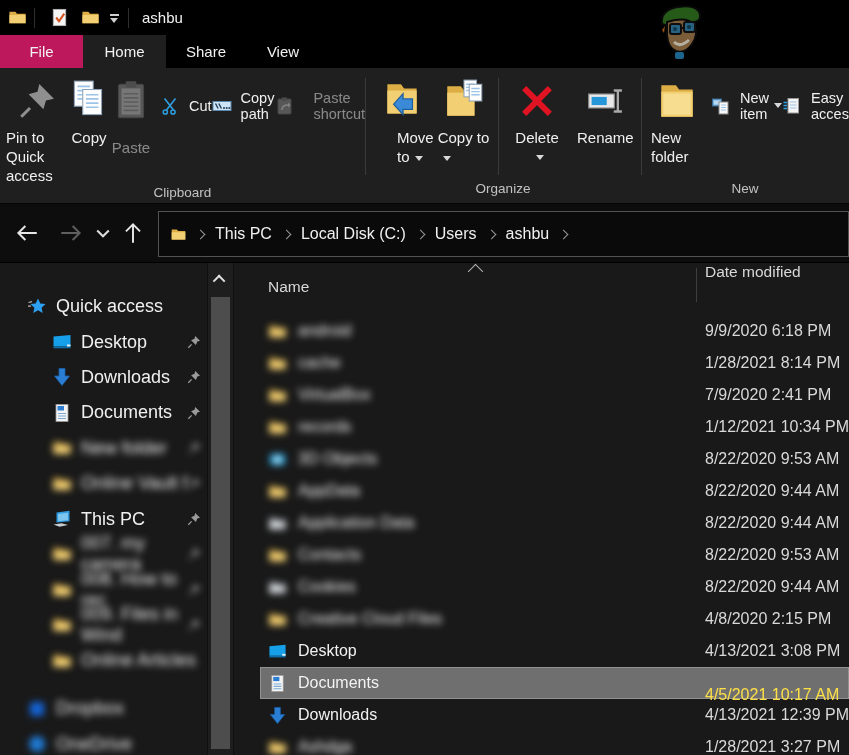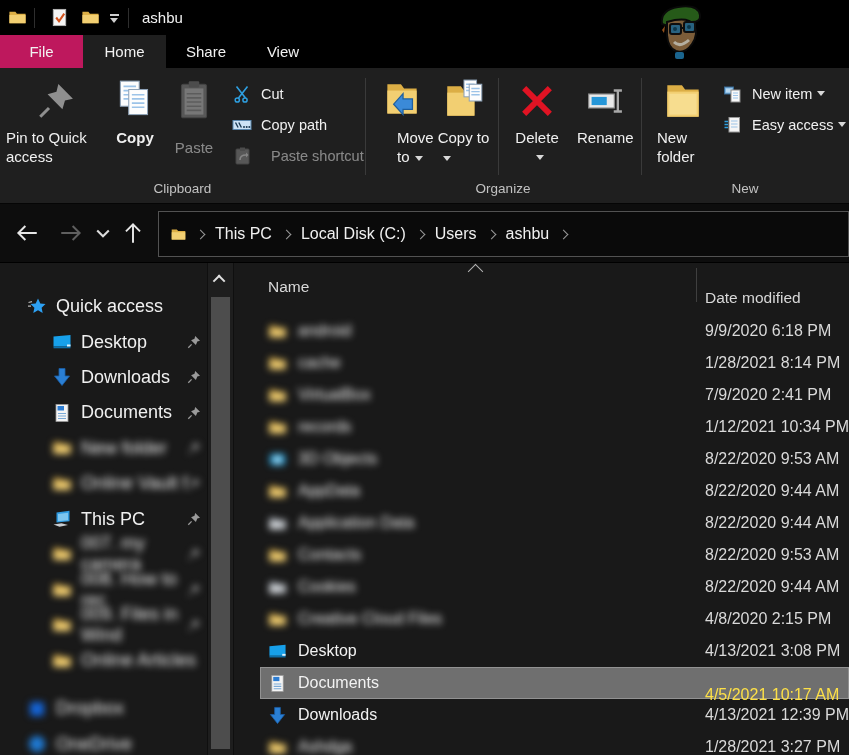--- a/index.html
+++ b/index.html
@@ -35,21 +35,21 @@
 
   
   .ribbon { height:136px; background:#1f1f1f; position:relative; display:flex; border-bottom:1px solid #050505; }
   .vsep { position:absolute; top:10px; bottom:28px; width:1px; background:#3a3a3a; }
   .rgroup { display:flex; flex-direction:column; position:relative; }
   .rgroup-body { flex:1; display:flex; align-items:flex-start; }
   .rgroup-label { height:22px; text-align:center; font-size:13.5px; color:#c2c2c2; }
   .bigbtn { display:flex; flex-direction:column; align-items:center; padding-top:10px; }
   .bigicon { width:42px; height:46px; display:flex; align-items:center; justify-content:center; }
   .biglabel { margin-top:4px; font-size:15px; line-height:19px; color:#f0f0f0; text-align:left; }
-  .smallcol { display:flex; flex-direction:column; margin-top:10px; }
+  .smallcol { display:flex; flex-direction:row; margin-top:22px;align-items:center; }
   .smallbtn { display:flex; align-items:center; height:31px; font-size:14.5px; color:#f0f0f0; }
   .smallbtn .icn { width:20px; height:20px; margin-right:9px; flex:none; }
   .dim { opacity:.5;gap:10px; }
   .caret { display:inline-block; width:0; height:0; border-left:4px solid transparent;
     border-right:4px solid transparent; border-top:5px solid #d8d8d8; margin-left:5px; vertical-align:middle; }
   .caret-row { margin-top:1px; text-align:center; }
 
   
   .navbar { height:59px; background:#0d0d0d; position:relative; display:flex; align-items:center; border-bottom:1px solid #000; }
   .nav-btn { width:26px; height:26px; display:flex; align-items:center; justify-content:center; }
@@ -73,21 +73,21 @@
   .gap-before { margin-top:13px; }
 
   .scrollcol { width:27px; flex:none; background:#1e1e1e; border-left:1px solid #0f0f0f; border-right:1px solid #0f0f0f; position:relative; }
   .scroll-btn { height:32px; display:flex; align-items:center; justify-content:center; }
   .chev-up { width:9px; height:9px; border-left:2px solid #e0e0e0; border-top:2px solid #e0e0e0; transform:rotate(45deg) translateY(2px); }
   .scroll-thumb { position:absolute; left:3px; right:3px; top:34px; bottom:6px; background:#4d4d4d; }
 
   .listarea { flex:1; position:relative; overflow:hidden; }
   .list-header { height:52px; position:relative; }
   .col-name { position:absolute; left:34px; top:15px; font-size:15.5px; color:#d8d8d8; }
-  .col-date { position:absolute; left:471px; top:26px; font-size:15.5px; color:#d8d8d8; white-space:nowrap; }
+  .col-date { position:absolute; left:471px; top:0; font-size:15.5px; color:#d8d8d8; white-space:nowrap; }
   .sort-chev { position:absolute; left:236px; top:3px; width:11px; height:11px;
     border-left:1.8px solid #b4b4b4; border-top:1.8px solid #b4b4b4; transform:rotate(45deg); }
   .col-divider { position:absolute; left:462px; top:5px; height:34px; width:1px; background:#3f3f3f; }
 
   .row { height:32px; margin-left:26px; position:relative; display:flex; align-items:center; }
   .row.selected { background:#6f6f6f; outline:1px solid #929292; outline-offset:-1px; }
   .row-main { display:flex; align-items:center; padding-left:8px; }
   .row-icon { width:19px; height:19px; margin-right:11px; flex:none; }
   .row-name { font-size:16px; color:#f2f2f2; white-space:nowrap; }
   .row-date { position:absolute; left:445px; font-size:16px; color:#d9d9d9; white-space:nowrap; }
@@ -159,21 +159,21 @@
       <div class="rgroup-body">
         <div class="bigbtn" style="width:100px; margin-left:6px;">
           <span class="bigicon icn">
             <svg viewBox="0 0 36 36">
                 <path d="M20 3.5l12.5 12.5-6.8 1.6-2.2 7.4L10.8 12.3l7.6-2.2z" fill="#8f8f8f"></path>
                 <path d="M12 24L4.5 31.5" stroke="#8f8f8f" stroke-width="2.6"></path>
               </svg>
           </span>
           <span class="biglabel">Pin to Quick access</span>
         </div>
-        <div class="bigbtn" style="width:58px;font-weight:bold;">
+        <div class="bigbtn" style="width:58px;">
           <span class="bigicon icn">
             <svg viewBox="0 0 40 44">
               <rect x="6" y="3" width="18" height="24" fill="#fdfdfd" stroke="#8fa3b8"></rect>
               <path d="M9 8h12M9 12h12M9 16h12M9 20h12" stroke="#9cc3e8" stroke-width="1.6"></path>
               <rect x="14" y="11" width="18" height="24" fill="#fdfdfd" stroke="#8fa3b8"></rect>
               <path d="M17 16h12M17 20h12M17 24h12M17 28h12" stroke="#9cc3e8" stroke-width="1.6"></path>
             </svg>
           </span>
           <span class="biglabel">Copy</span>
         </div>

